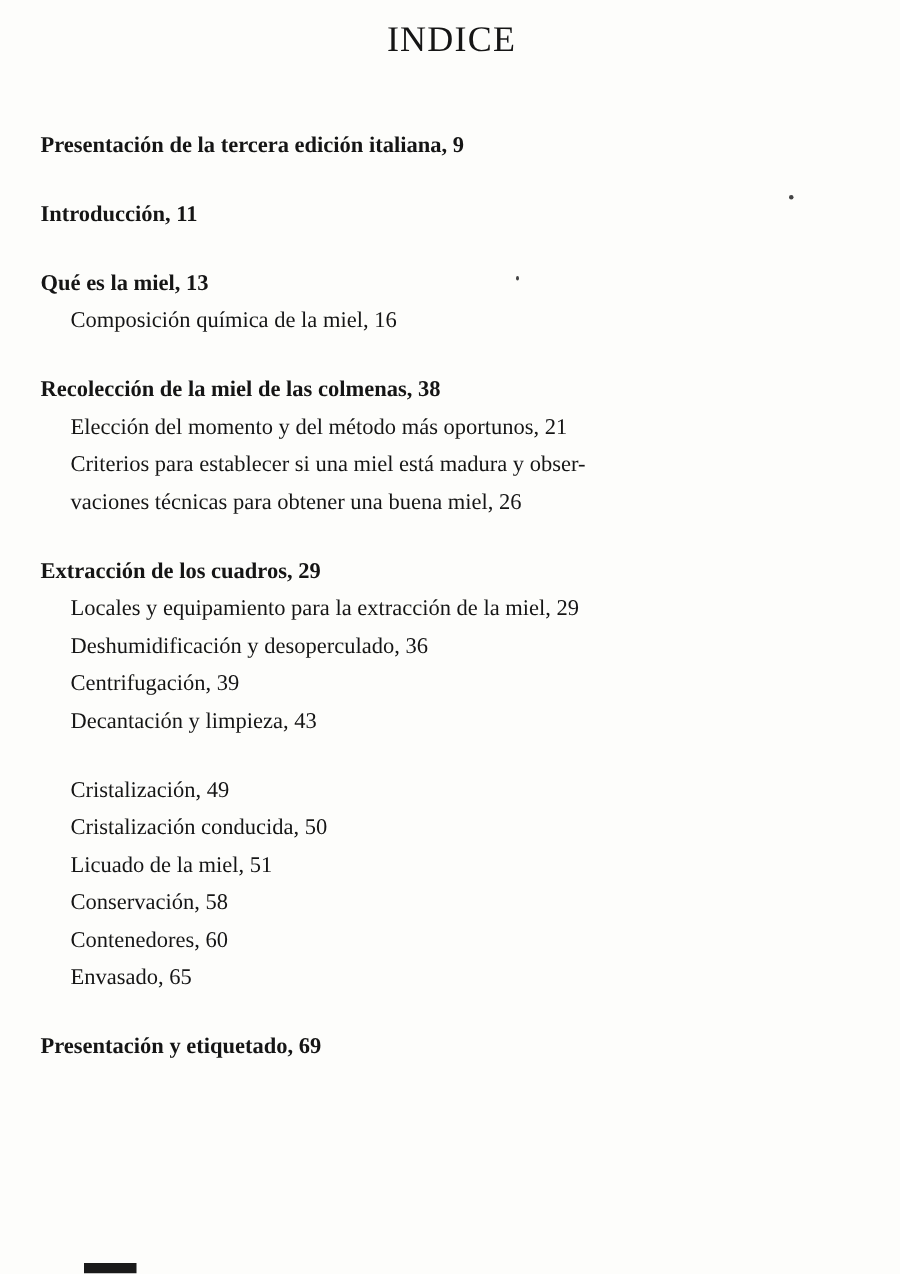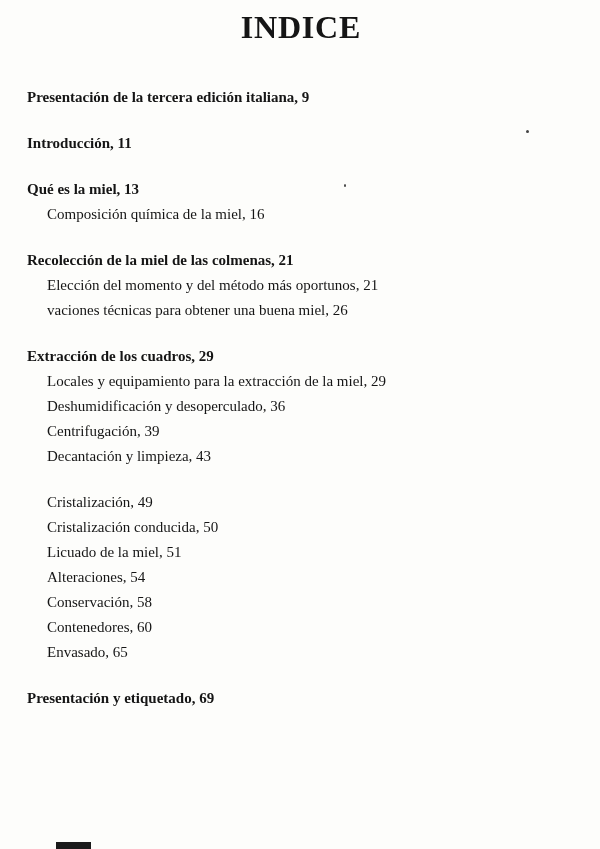--- a/index.html
+++ b/index.html
@@ -11,22 +11,22 @@
     font-family: "Liberation Serif", "DejaVu Serif", serif;
     position: relative;
     overflow: hidden;
   }
   .page {
     padding: 13px 25px 0 27px;
   }
   .title {
     margin: 0 0 44px 0;
     text-align: center;
-    font-size: 32px;
-    font-weight: bold;
+    font-size: 24px;
+    font-weight: normal;
     letter-spacing: 0.8px;
     line-height: 28px;
   }
   .section {
     margin-top: 21px;
   }
   .section:first-of-type {
     margin-top: 0;
   }
   .line {
@@ -80,38 +80,38 @@
   <div class="section">
     <div class="line heading">Introducción, 11</div>
   </div>
 
   <div class="section">
     <div class="line heading">Qué es la miel, 13</div>
     <div class="line item">Composición química de la miel, 16</div>
   </div>
 
   <div class="section">
-    <div class="line heading">Recolección de la miel de las colmenas, 21</div>
+    <div class="line heading">Recolección de la miel de las colmenas, 38</div>
     <div class="line item">Elección del momento y del método más oportunos, 21</div>
+    <div class="line item">Criterios para establecer si una miel está madura y obser-</div>
     <div class="line item">vaciones técnicas para obtener una buena miel, 26</div>
   </div>
 
   <div class="section">
     <div class="line heading">Extracción de los cuadros, 29</div>
     <div class="line item">Locales y equipamiento para la extracción de la miel, 29</div>
     <div class="line item">Deshumidificación y desoperculado, 36</div>
     <div class="line item">Centrifugación, 39</div>
     <div class="line item">Decantación y limpieza, 43</div>
   </div>
 
   <div class="section">
     <div class="line item">Cristalización, 49</div>
     <div class="line item">Cristalización conducida, 50</div>
     <div class="line item">Licuado de la miel, 51</div>
-    <div class="line item">Alteraciones, 54</div>
     <div class="line item">Conservación, 58</div>
     <div class="line item">Contenedores, 60</div>
     <div class="line item">Envasado, 65</div>
   </div>
 
   <div class="section">
     <div class="line heading">Presentación y etiquetado, 69</div>
   </div>
 
 </div>

